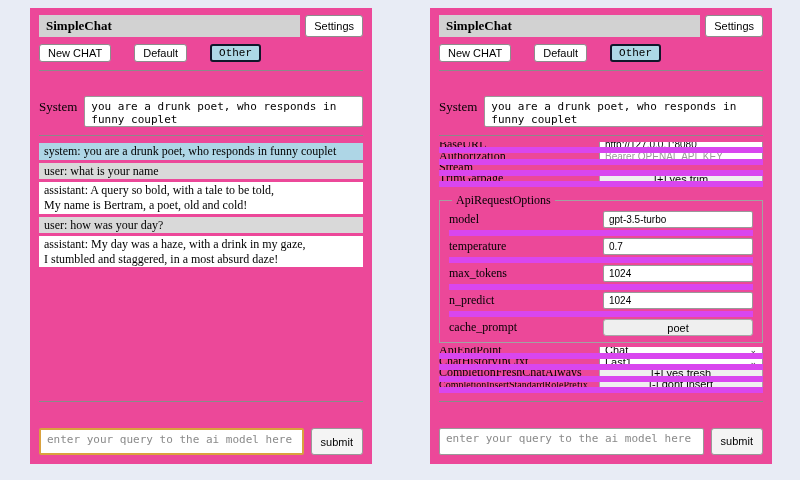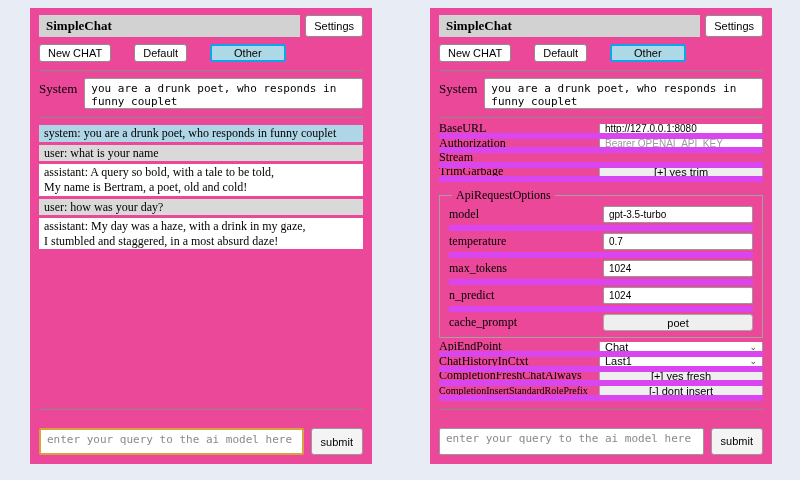--- a/index.html
+++ b/index.html
@@ -10,43 +10,43 @@
            padding:7px 9px 9px; display:flex; flex-direction:column; }
   .panel-left { left:30px; }
   .panel-right { left:430px; }
 
   
   .header-row { display:flex; gap:5px; align-items:stretch; }
   .titlebar { flex:1; background:#d2d2d2; font-weight:bold; font-size:13px; padding:3px 7px; color:#000; }
   button { font-family:"Liberation Sans", sans-serif; font-size:11px; background:#ffffff;
            border:1px solid #8d8d8d; border-radius:3px; padding:2px 8px; color:#000; cursor:pointer; }
   .sessions { display:flex; gap:23px; margin-top:7px; }
-  .session-btn.active { background:#add8e6; border:2px solid #0ea5e9; padding:1px 22px; }
+  .session-btn.active { background:#add8e6; border:2px solid #0f172a; padding:1px 7px;font-family:Liberation Mono, monospace; }
 
   hr.sep { border:none; border-top:1px solid #8a8a8a; margin:8px 0 6px; }
 
   
-  .system-row { display:flex; gap:7px; margin-top:1px; }
+  .system-row { display:flex; gap:7px; margin-top:19px; }
   .system-label { font-size:13px; padding-top:3px; }
   textarea { font-family:"DejaVu Sans Mono", monospace; font-size:11px; border:1px solid #999;
              border-radius:2px; padding:3px 6px; resize:none; color:#000; background:#fff; }
   textarea::placeholder { color:#8a8a8a; }
   .system-textarea { flex:1; height:31px; }
 
   
   .messages { margin-top:1px; }
   .msg { font-size:12px; line-height:1.22; padding:1px 5px; margin-bottom:3px; white-space:pre-line; color:#000; }
   .msg-system { background:#aed6e6; }
   .msg-user { background:#d9d9d9; }
   .msg-assistant { background:#ffffff; }
 
   .spacer { flex:1; }
 
   
-  .query-row { display:flex; gap:7px; align-items:stretch; margin-top:12px; }
+  .query-row { display:flex; gap:7px; align-items:stretch; margin-top:20px; }
   .query-textarea { flex:1; height:27px; }
   .query-textarea.focused { border:2px solid #d9a23e; }
   .submit-btn { background:#f4f4f4; border:1px solid #999; padding:2px 9px; }
 
   
   .settings-row { display:flex; justify-content:space-between; align-items:center; gap:4px;
                   padding:2px 0; border-bottom:6px solid #d946ef; overflow:hidden; }
   .settings-label { font-size:12px; white-space:nowrap; }
   .settings-label.tight { font-size:10px; }
   .ctl { flex:0 0 164px; width:164px; }

